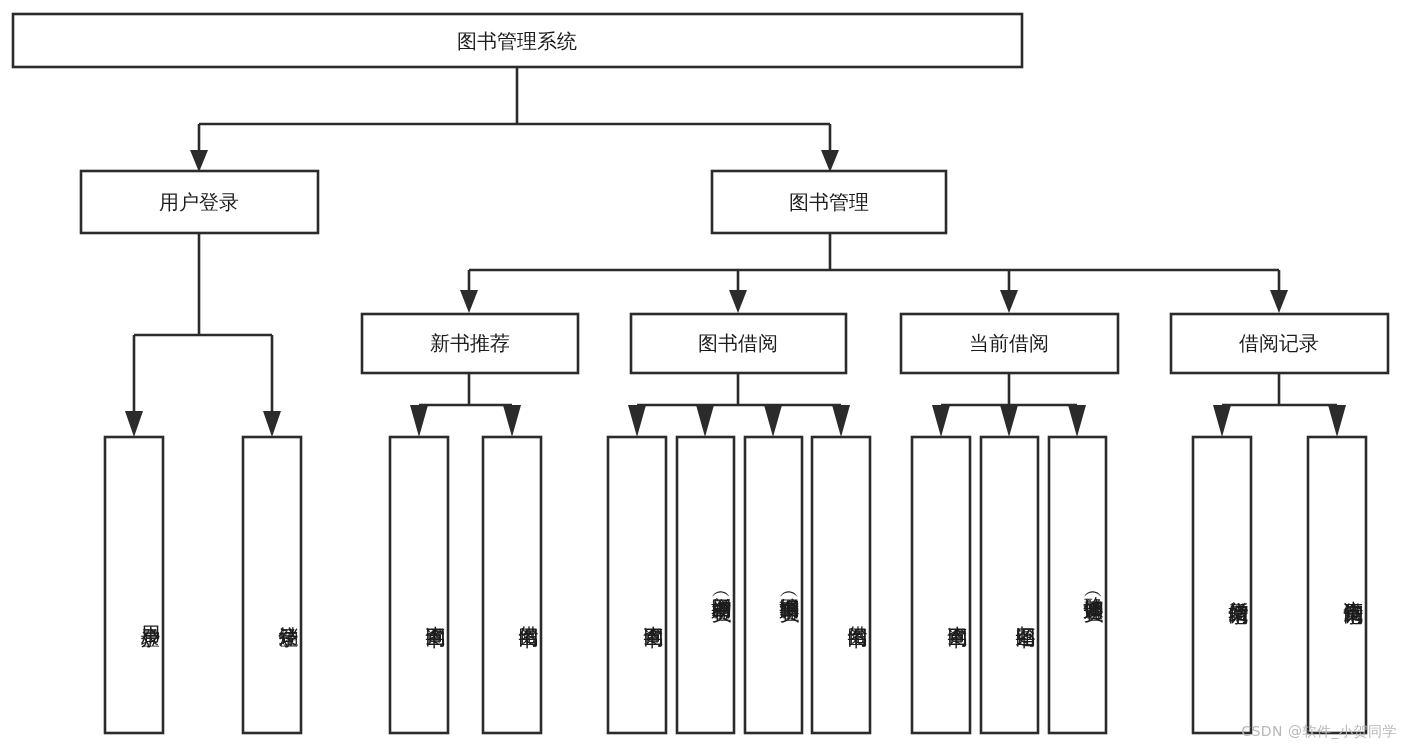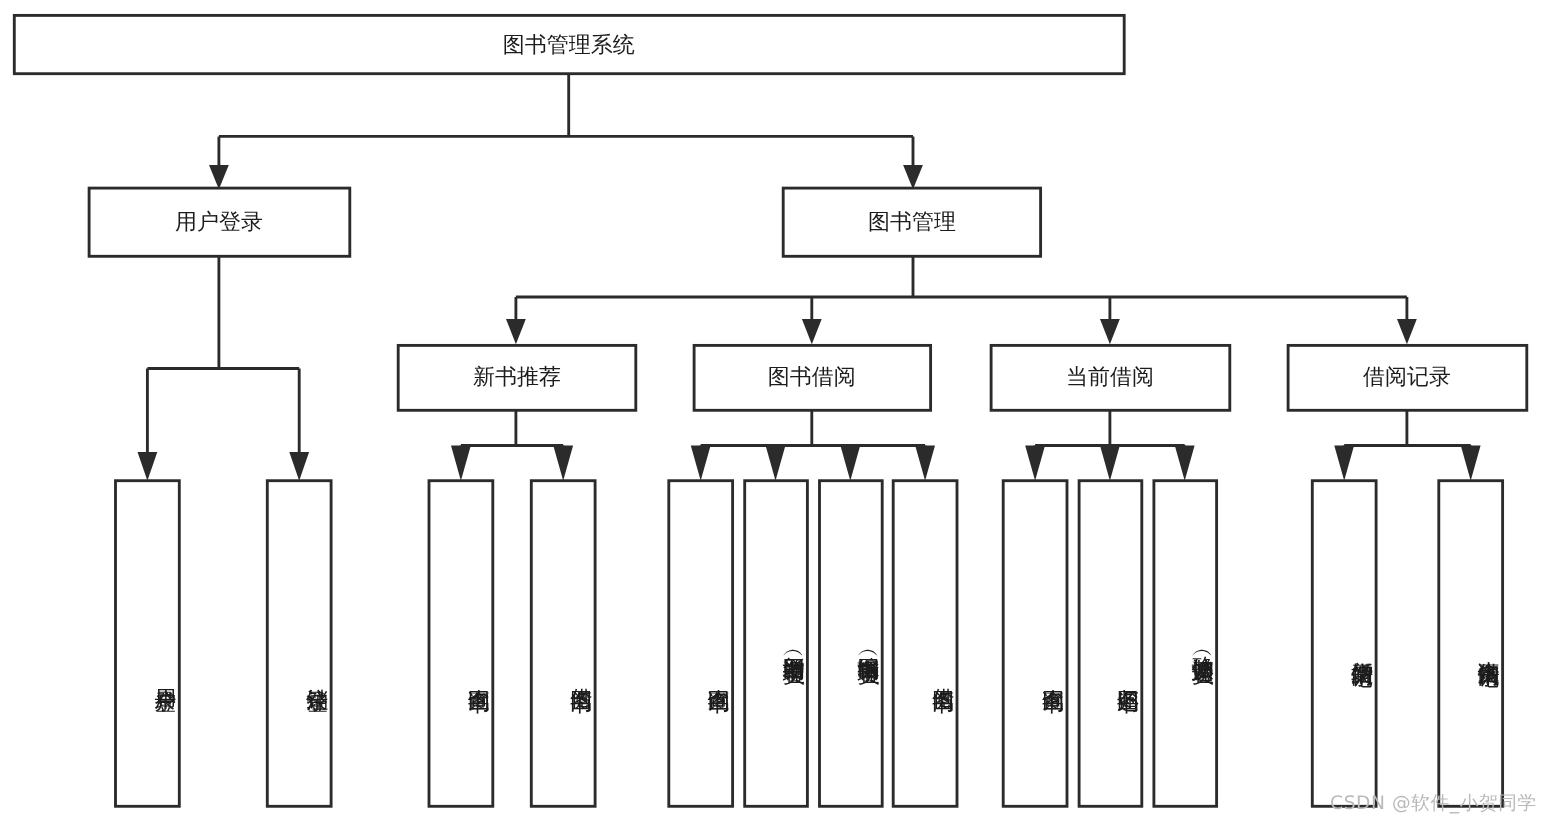--- a/index.html
+++ b/index.html
@@ -62,21 +62,21 @@
     align-items: flex-start;
     justify-content: center;
     white-space: nowrap;
     pointer-events: none;
   }
   .watermark {
     position: absolute;
     right: 8px;
     bottom: 6px;
     font-family: "DejaVu Sans", "Liberation Sans", sans-serif;
-    font-size: 17px;
+    font-size: 14px;
     color: #b9b9b9;
     letter-spacing: 0.5px;
     white-space: nowrap;
   }
 </style>
 </head>
 <body>
 
 <div id="diagram-root">
 

